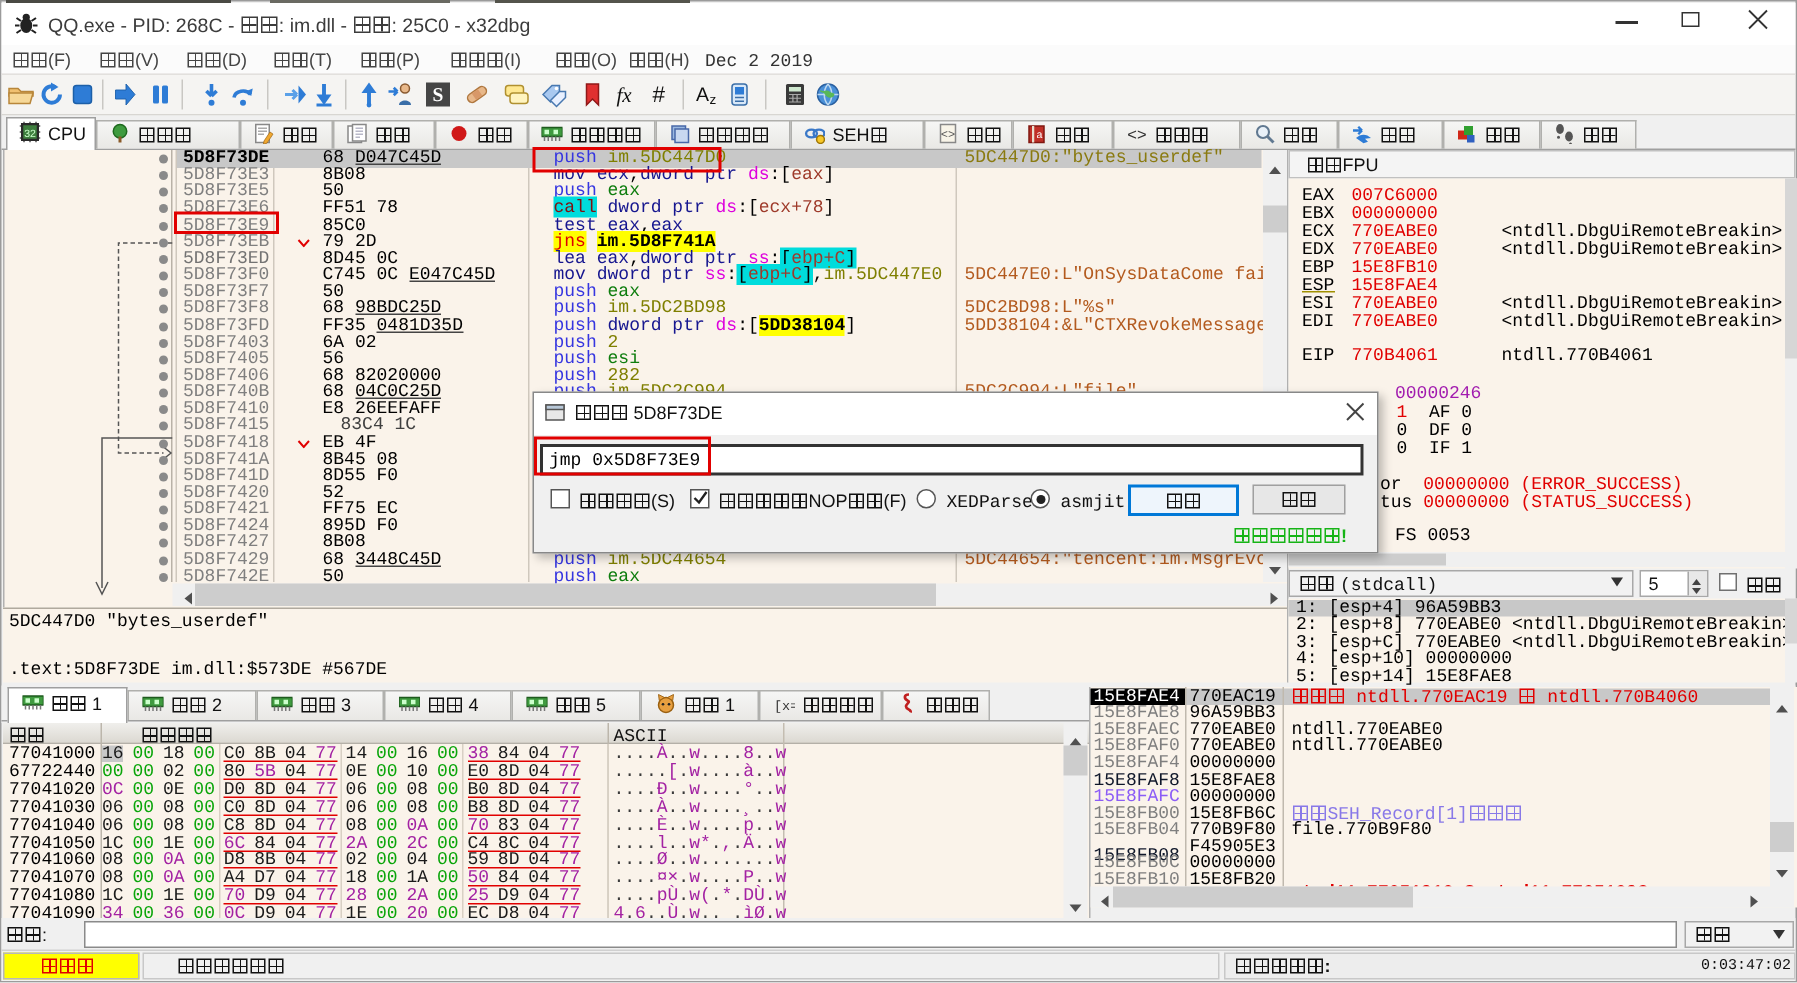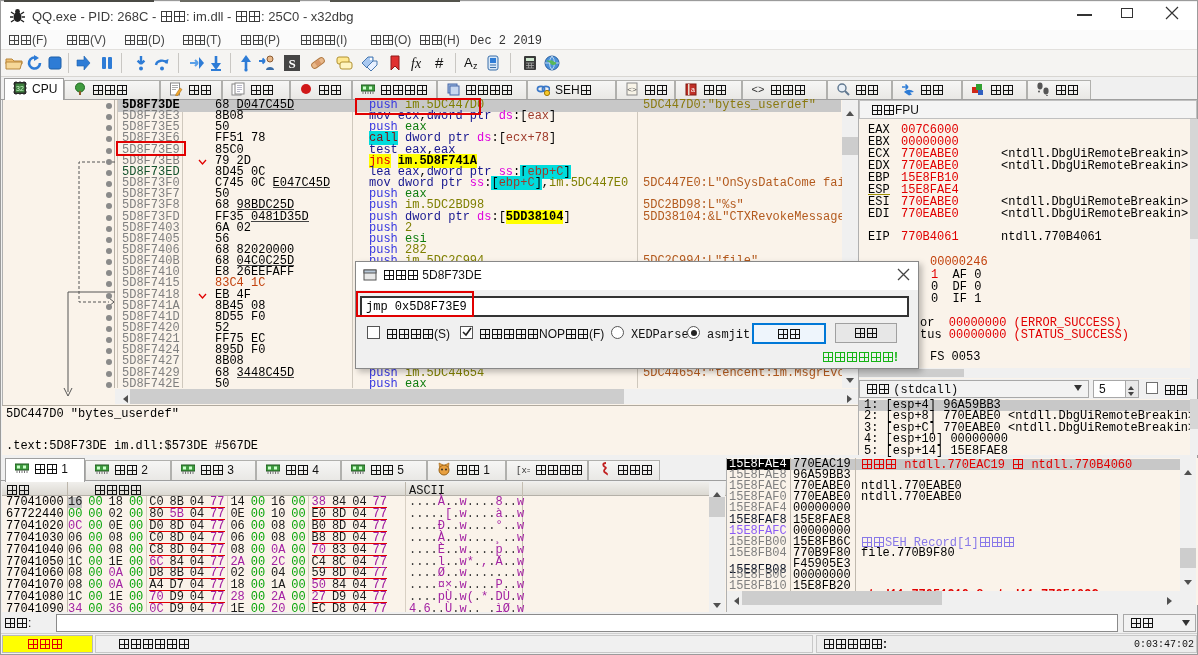--- a/index.html
+++ b/index.html
@@ -278,21 +278,21 @@
 <div class="ab m" style="left:215px;top:144.6px;line-height:11px;color:#000">85C0</div>
 <div class="ab m" style="left:369px;top:144.6px;line-height:11px;color:#000"><span style="color:#16168f">test</span> <span style="color:#16168f">eax</span>,<span style="color:#16168f">eax</span></div>
 <div class="ab" style="left:106px;top:158.8px;width:6px;height:6px;border-radius:50%;background:#8a8a8a"></div>
 <div class="ab m" style="left:122px;top:155.8px;line-height:11px;color:#7f7f7f">5D8F73EB</div>
 <div class="ab m" style="left:215px;top:155.8px;line-height:11px;color:#000">79 2D</div>
 <svg class="ab" style="left:198px;top:158.8px" width="9" height="6" viewBox="0 0 9 6">
     <path d="M1 1l3.5 4L8 1" stroke="#e10000" stroke-width="1.3" fill="none"></path>
   </svg>
 <div class="ab m" style="left:369px;top:155.8px;line-height:11px;color:#000"><span style="color:#e10000;background:#ffff00">jns</span> <span style="background:#ffff00;font-weight:bold">im.5D8F741A</span></div>
 <div class="ab" style="left:106px;top:169.9px;width:6px;height:6px;border-radius:50%;background:#8a8a8a"></div>
-<div class="ab m" style="left:122px;top:166.9px;line-height:11px;color:#14532d">5D8F73ED</div>
+<div class="ab m" style="left:122px;top:166.9px;line-height:11px;color:#737373">5D8F73ED</div>
 <div class="ab m" style="left:215px;top:166.9px;line-height:11px;color:#000">8D45 0C</div>
 <div class="ab m" style="left:369px;top:166.9px;line-height:11px;color:#000"><span style="color:#16168f">lea</span> <span style="color:#16168f">eax</span>,<span style="color:#16168f">dword ptr</span> <span style="color:#dd00dd">ss</span>:<span style="background:#00dcdc">[<span style="color:#9e3a2a">ebp+C</span>]</span></div>
 <div class="ab" style="left:106px;top:181.1px;width:6px;height:6px;border-radius:50%;background:#8a8a8a"></div>
 <div class="ab m" style="left:122px;top:178.1px;line-height:11px;color:#7f7f7f">5D8F73F0</div>
 <div class="ab m" style="left:215px;top:178.1px;line-height:11px;color:#000">C745 0C <span class="ul">E047C45D</span></div>
 <div class="ab m" style="left:369px;top:178.1px;line-height:11px;color:#000"><span style="color:#16168f">mov</span> <span style="color:#16168f">dword ptr</span> <span style="color:#dd00dd">ss</span>:<span style="background:#00dcdc">[<span style="color:#9e3a2a">ebp+C</span>]</span>,<span style="color:#7f7f00">im.5DC447E0</span></div>
 <div class="ab m" style="left:643px;top:178.1px;line-height:11px;color:#b35a1e">5DC447E0:L"OnSysDataCome fai</div>
 <div class="ab" style="left:106px;top:192.2px;width:6px;height:6px;border-radius:50%;background:#8a8a8a"></div>
 <div class="ab m" style="left:122px;top:189.2px;line-height:11px;color:#7f7f7f">5D8F73F7</div>
 <div class="ab m" style="left:215px;top:189.2px;line-height:11px;color:#000">50</div>
@@ -322,21 +322,21 @@
 <div class="ab" style="left:106px;top:259.1px;width:6px;height:6px;border-radius:50%;background:#8a8a8a"></div>
 <div class="ab m" style="left:122px;top:256.1px;line-height:11px;color:#7f7f7f">5D8F740B</div>
 <div class="ab m" style="left:215px;top:256.1px;line-height:11px;color:#000">68 <span class="ul">04C0C25D</span></div>
 <div class="ab m" style="left:369px;top:256.1px;line-height:11px;color:#000"><span style="color:#3636e0">push</span> <span style="color:#7f7f00">im.5DC2C994</span></div>
 <div class="ab m" style="left:643px;top:256.1px;line-height:11px;color:#b35a1e">5DC2C994:L"file"</div>
 <div class="ab" style="left:106px;top:270.2px;width:6px;height:6px;border-radius:50%;background:#8a8a8a"></div>
 <div class="ab m" style="left:122px;top:267.2px;line-height:11px;color:#7f7f7f">5D8F7410</div>
 <div class="ab m" style="left:215px;top:267.2px;line-height:11px;color:#000">E8 26EEFAFF</div>
 <div class="ab" style="left:106px;top:281.4px;width:6px;height:6px;border-radius:50%;background:#8a8a8a"></div>
 <div class="ab m" style="left:122px;top:278.4px;line-height:11px;color:#7f7f7f">5D8F7415</div>
-<div class="ab m" style="left:215px;top:278.4px;line-height:11px;color:#c2410c">83C4 1C</div>
+<div class="ab m" style="left:227px;top:278.4px;line-height:11px;color:#404040">83C4 1C</div>
 <div class="ab" style="left:106px;top:292.6px;width:6px;height:6px;border-radius:50%;background:#8a8a8a"></div>
 <div class="ab m" style="left:122px;top:289.6px;line-height:11px;color:#7f7f7f">5D8F7418</div>
 <div class="ab m" style="left:215px;top:289.6px;line-height:11px;color:#000">EB 4F</div>
 <svg class="ab" style="left:198px;top:292.6px" width="9" height="6" viewBox="0 0 9 6">
     <path d="M1 1l3.5 4L8 1" stroke="#e10000" stroke-width="1.3" fill="none"></path>
   </svg>
 <div class="ab" style="left:106px;top:303.7px;width:6px;height:6px;border-radius:50%;background:#8a8a8a"></div>
 <div class="ab m" style="left:122px;top:300.7px;line-height:11px;color:#7f7f7f">5D8F741A</div>
 <div class="ab m" style="left:215px;top:300.7px;line-height:11px;color:#000">8B45 08</div>
 <div class="ab" style="left:106px;top:314.9px;width:6px;height:6px;border-radius:50%;background:#8a8a8a"></div>
@@ -394,21 +394,21 @@
 <div class="ab m" style="left:901px;top:185.0px;line-height:11px;color:#e10000">15E8FAE4</div>
 <div class="ab m" style="left:868px;top:197.0px;line-height:11px"><span style="">ESI</span></div>
 <div class="ab m" style="left:901px;top:197.0px;line-height:11px;color:#e10000">770EABE0</div>
 <div class="ab m" style="left:1001px;top:197.0px;line-height:11px;color:#000">&lt;ntdll.DbgUiRemoteBreakin&gt;</div>
 <div class="ab m" style="left:868px;top:209.0px;line-height:11px"><span style="">EDI</span></div>
 <div class="ab m" style="left:901px;top:209.0px;line-height:11px;color:#e10000">770EABE0</div>
 <div class="ab m" style="left:1001px;top:209.0px;line-height:11px;color:#000">&lt;ntdll.DbgUiRemoteBreakin&gt;</div>
 <div class="ab m" style="left:868px;top:232px;line-height:11px">EIP</div>
 <div class="ab m" style="left:901px;top:232px;line-height:11px;color:#e10000">770B4061</div>
 <div class="ab m" style="left:1001px;top:232px;line-height:11px">ntdll.770B4061</div>
-<div class="ab m" style="left:930px;top:257px;line-height:11px;color:#c2410c">00000246</div>
+<div class="ab m" style="left:930px;top:257px;line-height:11px;color:#a21caf">00000246</div>
 <div class="ab m" style="left:931px;top:270px;line-height:11px"><span style="color:#e10000">1</span>  AF 0</div>
 <div class="ab m" style="left:931px;top:282px;line-height:11px">0  DF 0</div>
 <div class="ab m" style="left:931px;top:294px;line-height:11px">0  IF 1</div>
 <div class="ab m" style="left:920px;top:318px;line-height:11px">or  <span style="color:#e10000">00000000 (ERROR_SUCCESS)</span></div>
 <div class="ab m" style="left:920px;top:330px;line-height:11px">tus <span style="color:#e10000">00000000 (STATUS_SUCCESS)</span></div>
 <div class="ab m" style="left:930px;top:352px;line-height:11px">FS 0053</div>
 <div class="ab" style="left:859px;top:368px;width:331px;height:10px;background:#f0f0f0"></div>
 <div class="ab" style="left:859px;top:369px;width:105px;height:8px;background:#cdcdcd"></div>
 <div class="ab" style="left:1190px;top:119px;width:8px;height:260px;background:#f0f0f0"></div>
 <div class="ab" style="left:1190px;top:119px;width:8px;height:120px;background:#d6d6d6"></div>
@@ -667,21 +667,21 @@
 <span class="ab m" style="left:108.6px;top:592.2px;line-height:11px;color:#1a1a1a">1E</span>
 <span class="ab m" style="left:128.9px;top:592.2px;line-height:11px;color:#0aa50a">00</span>
 <span class="ab m" style="left:149.2px;top:592.2px;line-height:11px;color:#a322a3">70</span>
 <span class="ab m" style="left:169.5px;top:592.2px;line-height:11px;color:#1a1a1a">D9</span>
 <span class="ab m" style="left:189.8px;top:592.2px;line-height:11px;color:#1a1a1a">04</span>
 <span class="ab m" style="left:210.1px;top:592.2px;line-height:11px;color:#a322a3">77</span>
 <span class="ab m" style="left:230.4px;top:592.2px;line-height:11px;color:#a322a3">28</span>
 <span class="ab m" style="left:250.7px;top:592.2px;line-height:11px;color:#0aa50a">00</span>
 <span class="ab m" style="left:271.0px;top:592.2px;line-height:11px;color:#a322a3">2A</span>
 <span class="ab m" style="left:291.3px;top:592.2px;line-height:11px;color:#0aa50a">00</span>
-<span class="ab m" style="left:311.6px;top:592.2px;line-height:11px;color:#a322a3">27</span>
+<span class="ab m" style="left:311.6px;top:592.2px;line-height:11px;color:#a322a3">25</span>
 <span class="ab m" style="left:331.9px;top:592.2px;line-height:11px;color:#1a1a1a">D9</span>
 <span class="ab m" style="left:352.2px;top:592.2px;line-height:11px;color:#1a1a1a">04</span>
 <span class="ab m" style="left:372.5px;top:592.2px;line-height:11px;color:#a322a3">77</span>
 <div class="ab" style="left:149.2px;top:602.2px;width:75.4px;height:1px;background:#e10000"></div>
 <div class="ab" style="left:311.6px;top:602.2px;width:75.4px;height:1px;background:#e10000"></div>
 <div class="ab m" style="left:409px;top:592.2px;line-height:11px"><span style="color:#3a3a3a">.</span><span style="color:#3a3a3a">.</span><span style="color:#3a3a3a">.</span><span style="color:#3a3a3a">.</span><span style="color:#a322a3">p</span><span style="color:#a322a3">Ù</span><span style="color:#3a3a3a">.</span><span style="color:#a322a3">w</span><span style="color:#a322a3">(</span><span style="color:#3a3a3a">.</span><span style="color:#a322a3">*</span><span style="color:#3a3a3a">.</span><span style="color:#a322a3">D</span><span style="color:#a322a3">Ù</span><span style="color:#3a3a3a">.</span><span style="color:#a322a3">w</span></div>
 <div class="ab m" style="left:6px;top:604.1px;line-height:11px;color:#000">77041090</div>
 <span class="ab m" style="left:68.0px;top:604.1px;line-height:11px;color:#a322a3">34</span>
 <span class="ab m" style="left:88.3px;top:604.1px;line-height:11px;color:#0aa50a">00</span>
 <span class="ab m" style="left:108.6px;top:604.1px;line-height:11px;color:#a322a3">36</span>

